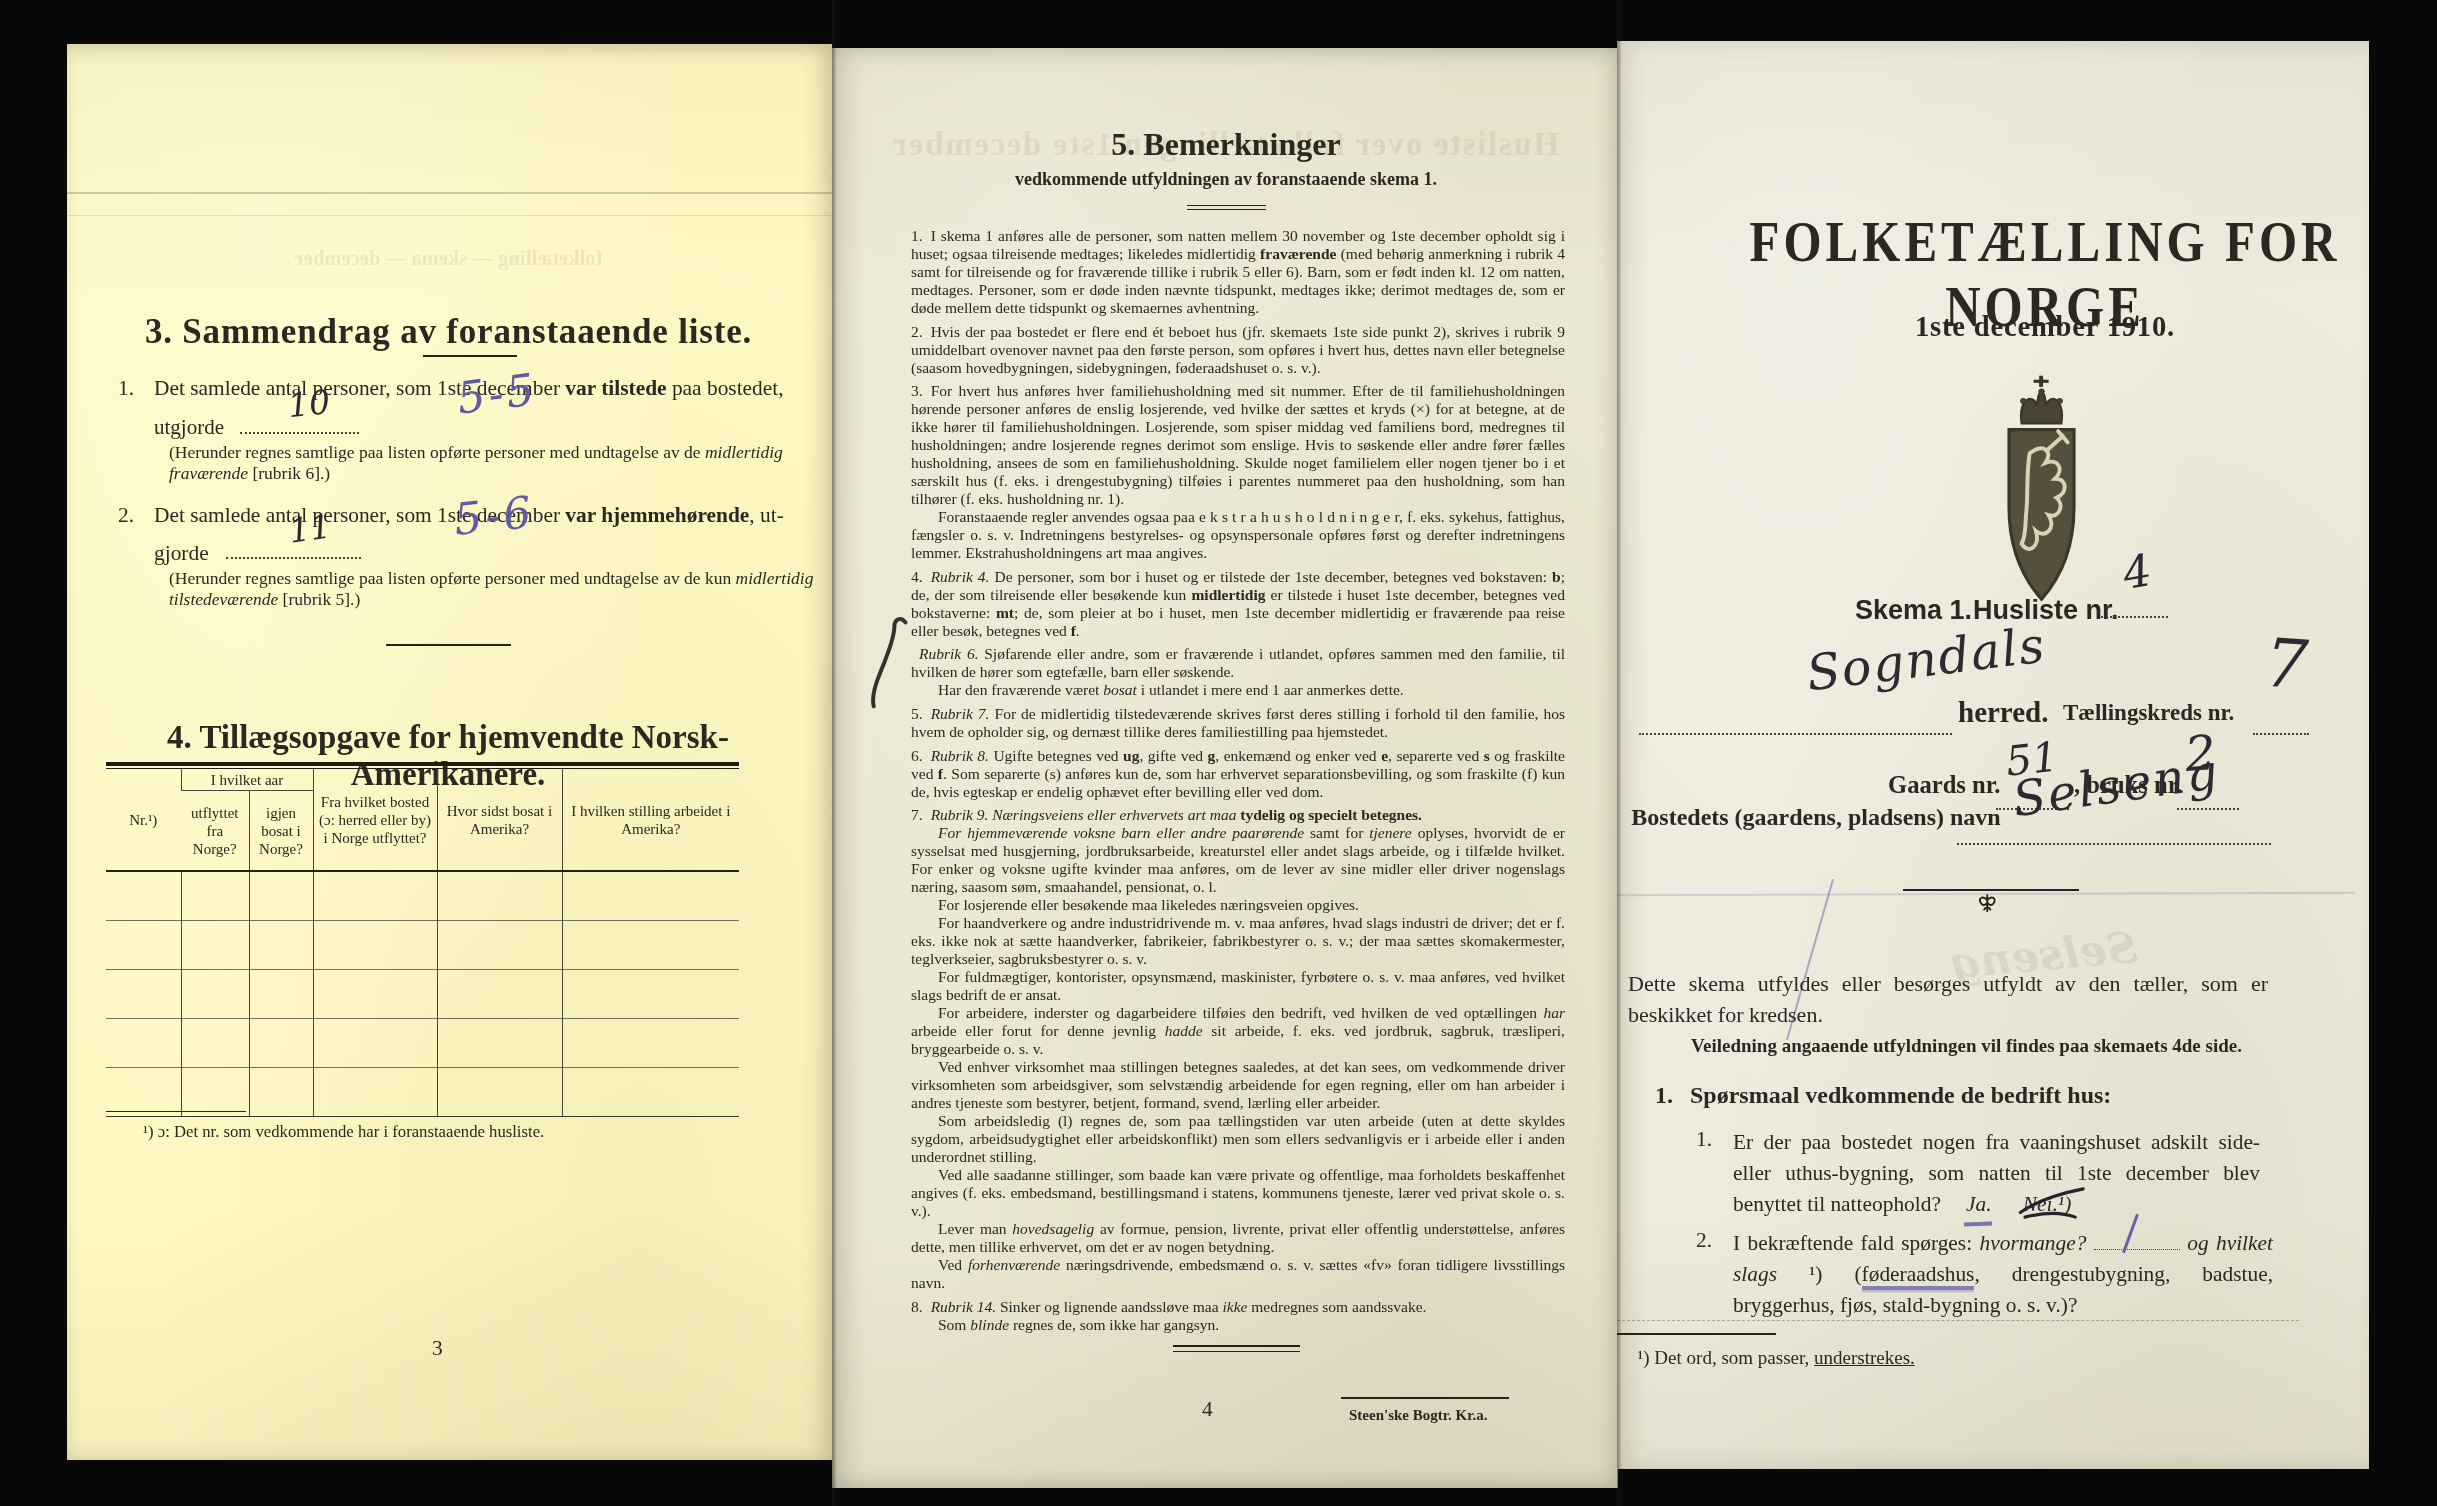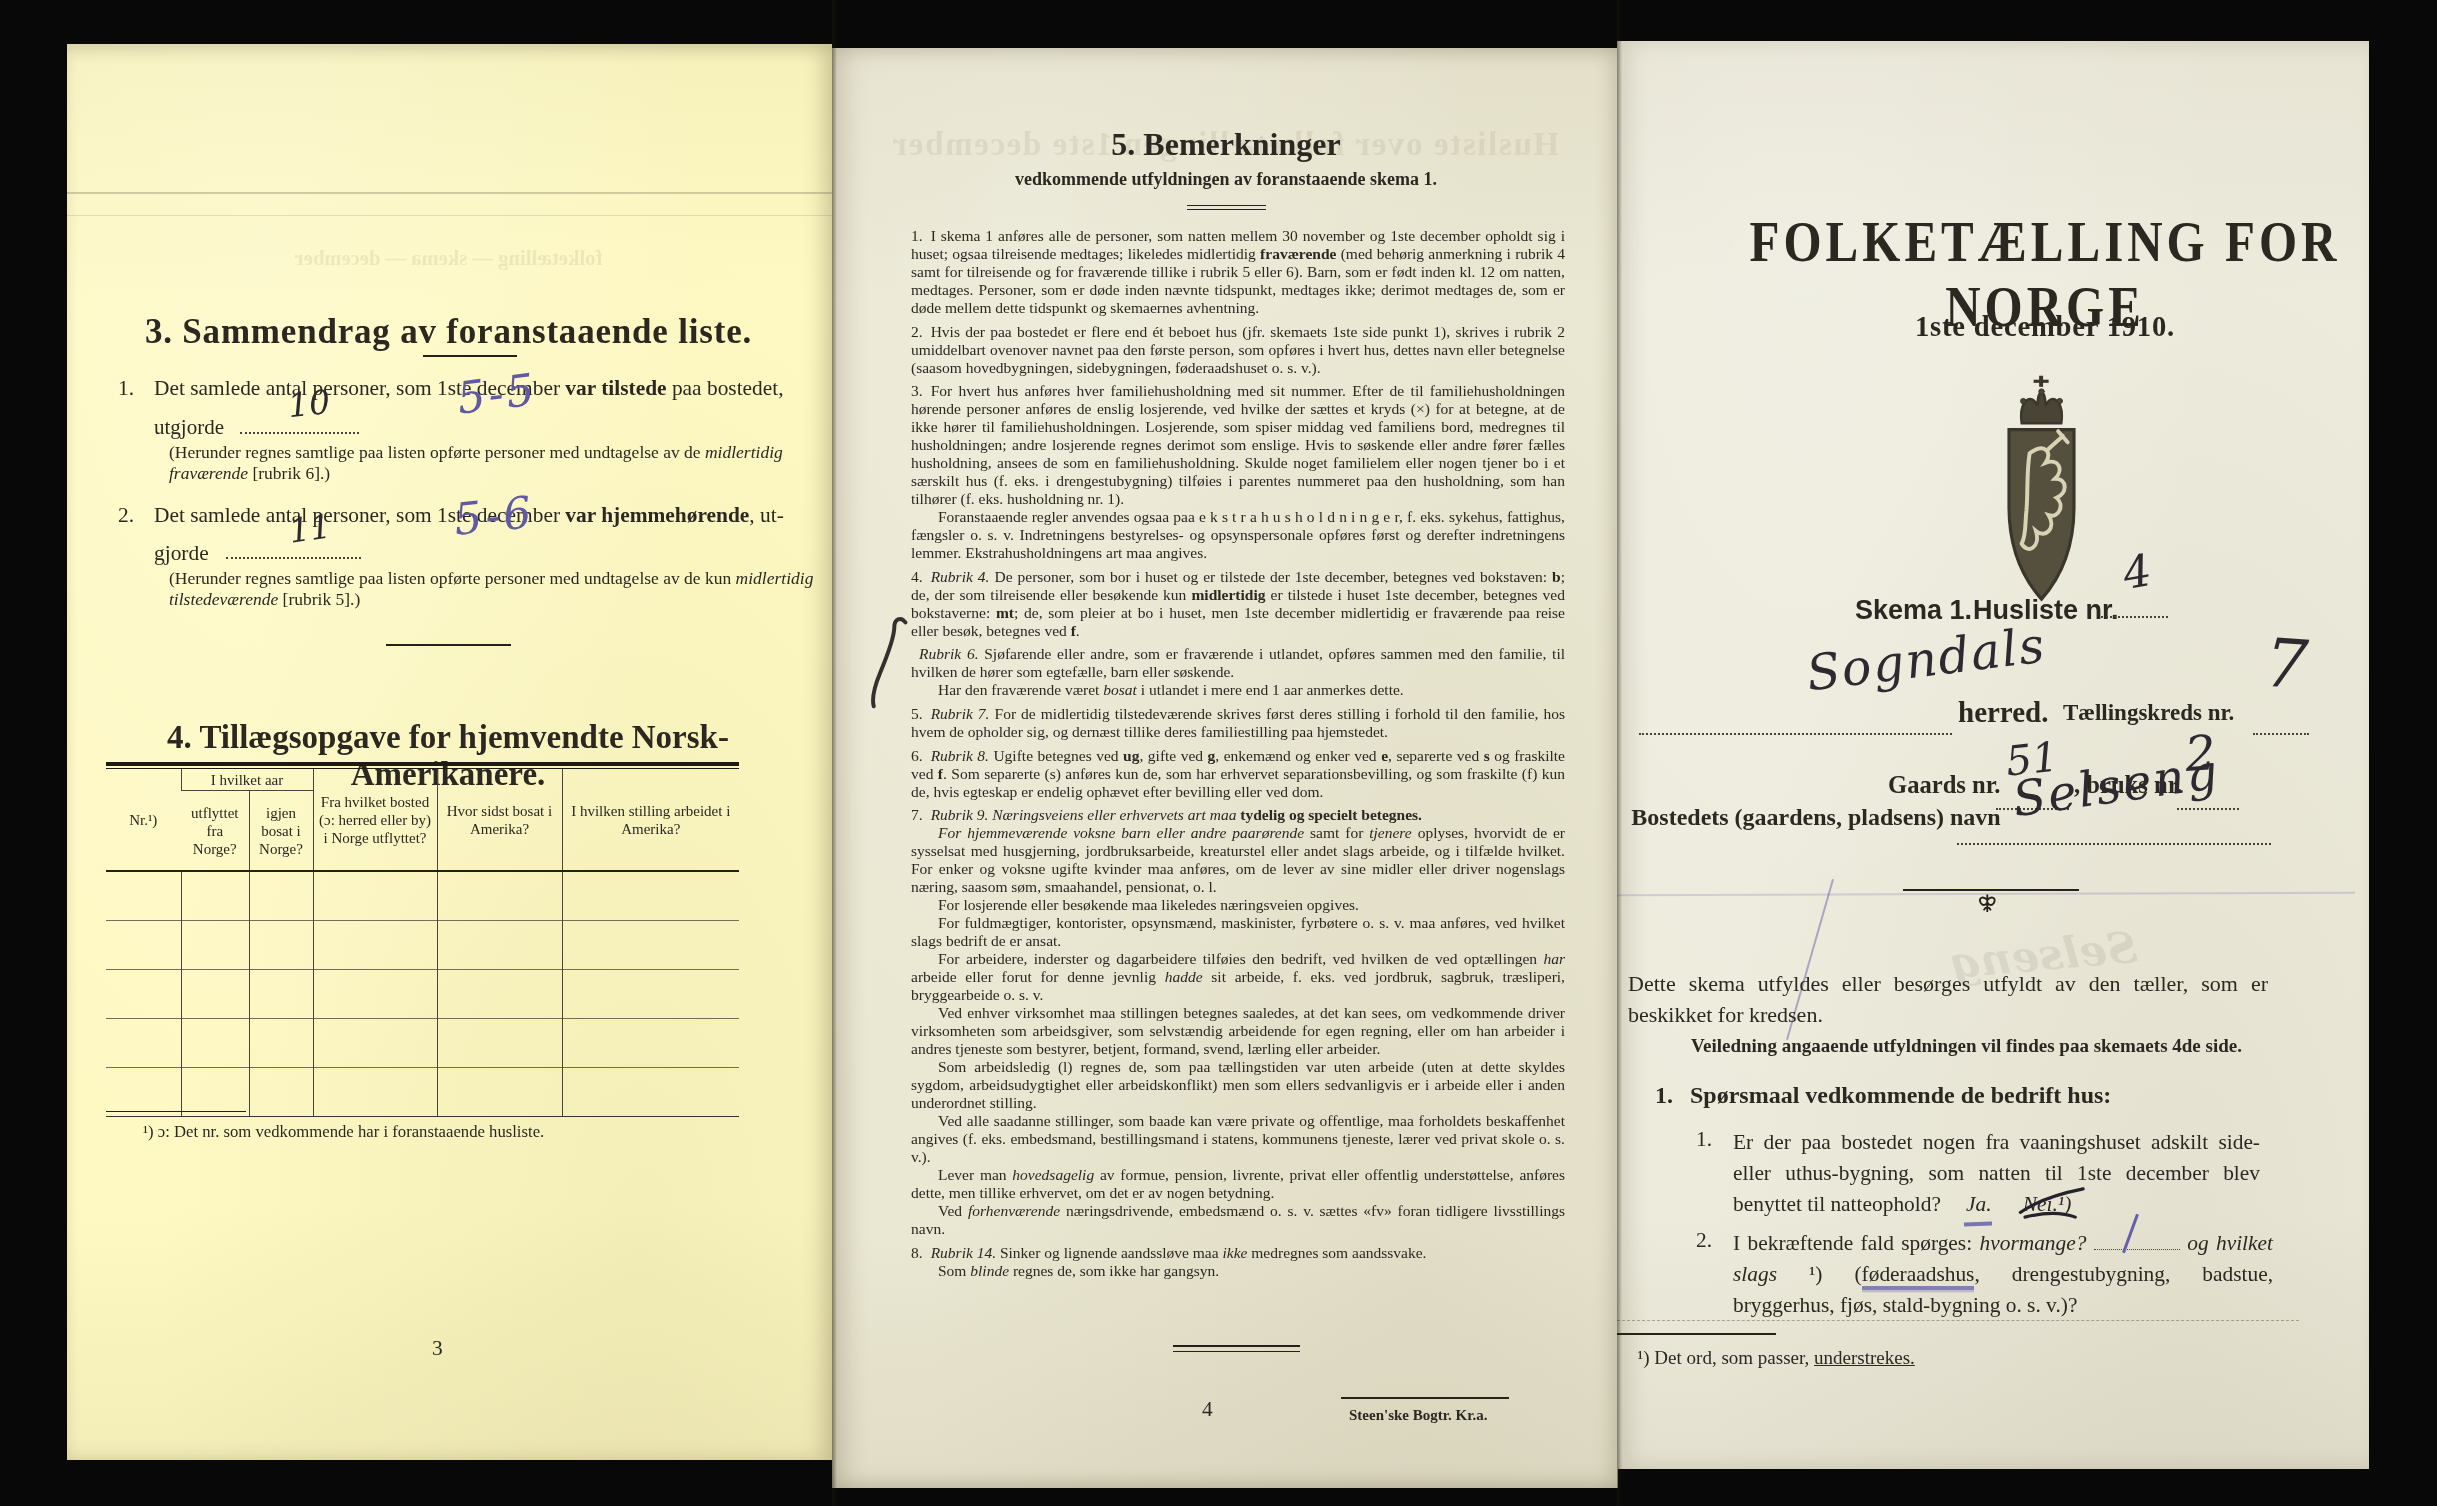--- a/index.html
+++ b/index.html
@@ -168,21 +168,21 @@
 
     <svg class="abs" style="left:32px;top:568px" width="48" height="103" viewBox="0 0 60 130">
       <path d="M52,8 C46,0 38,4 38,14 C38,26 30,48 20,72 C13,89 9,103 12,114" fill="none" stroke="#34312c" stroke-width="5" stroke-linecap="round"></path>
     </svg>
 
     <div class="m-col">
       <div class="m-item">
         <p class="m-p"><span class="m-no">1.</span><span>I skema 1 anføres alle de personer, som natten mellem 30 november og 1ste december opholdt sig i huset; ogsaa tilreisende medtages; likeledes midlertidig <b>fraværende</b> (med behørig anmerkning i rubrik 4 samt for tilreisende og for fraværende tillike i rubrik 5 eller 6). Barn, som er født inden kl. 12 om natten, medtages.  Personer, som er døde inden nævnte tidspunkt, medtages ikke; derimot medtages de, som er døde mellem dette tidspunkt og skemaernes avhentning.</span></p>
       </div>
       <div class="m-item">
-        <p class="m-p"><span class="m-no">2.</span><span>Hvis der paa bostedet er flere end ét beboet hus (jfr. skemaets 1ste side punkt 1), skrives i rubrik 2 umiddelbart ovenover navnet paa den første person, som opføres i hvert hus, dettes navn eller betegnelse (saasom hovedbygningen, sidebygningen, føderaadshuset o. s. v.).</span></p>
+        <p class="m-p"><span class="m-no">2.</span><span>Hvis der paa bostedet er flere end ét beboet hus (jfr. skemaets 1ste side punkt 2), skrives i rubrik 9 umiddelbart ovenover navnet paa den første person, som opføres i hvert hus, dettes navn eller betegnelse (saasom hovedbygningen, sidebygningen, føderaadshuset o. s. v.).</span></p>
       </div>
       <div class="m-item">
         <p class="m-p"><span class="m-no">3.</span><span>For hvert hus anføres hver familiehusholdning med sit nummer.  Efter de til familiehusholdningen hørende personer anføres de enslig losjerende, ved hvilke der sættes et kryds (×) for at betegne, at de ikke hører til familiehusholdningen.  Losjerende, som spiser middag ved familiens bord, medregnes til husholdningen; andre losjerende regnes derimot som enslige. Hvis to søskende eller andre fører fælles husholdning, ansees de som en familiehusholdning. Skulde noget familielem eller nogen tjener bo i et særskilt hus (f. eks. i drengestubygning) tilføies i parentes nummeret paa den husholdning, som han tilhører (f. eks. husholdning nr. 1).</span></p>
         <p class="m-p ind">Foranstaaende regler anvendes ogsaa paa e k s t r a h u s h o l d n i n g e r, f. eks. sykehus, fattighus, fængsler o. s. v.  Indretningens bestyrelses- og opsynspersonale opføres først og derefter indretningens lemmer.  Ekstrahusholdningens art maa angives.</p>
       </div>
       <div class="m-item">
         <p class="m-p"><span class="m-no">4.</span><span><i>Rubrik 4.</i>  De personer, som bor i huset og er tilstede der 1ste december, betegnes ved bokstaven: <b>b</b>; de, der som tilreisende eller besøkende kun <b>midlertidig</b> er tilstede i huset 1ste december, betegnes ved bokstaverne: <b>mt</b>; de, som pleier at bo i huset, men 1ste december midlertidig er fraværende paa reise eller besøk, betegnes ved <b>f</b>.</span></p>
       </div>
       <div class="m-item">
         <p class="m-p"><span class="m-no"></span><span><i>Rubrik 6.</i>  Sjøfarende eller andre, som er fraværende i utlandet, opføres sammen med den familie, til hvilken de hører som egtefælle, barn eller søskende.</span></p>
@@ -191,20 +191,21 @@
       <div class="m-item">
         <p class="m-p"><span class="m-no">5.</span><span><i>Rubrik 7.</i>  For de midlertidig tilstedeværende skrives først deres stilling i forhold til den familie, hos hvem de opholder sig, og dernæst tillike deres familiestilling paa hjemstedet.</span></p>
       </div>
       <div class="m-item">
         <p class="m-p"><span class="m-no">6.</span><span><i>Rubrik 8.</i>  Ugifte betegnes ved <b>ug</b>, gifte ved <b>g</b>, enkemænd og enker ved <b>e</b>, separerte ved <b>s</b> og fraskilte ved <b>f</b>.  Som separerte (s) anføres kun de, som har erhvervet separationsbevilling, og som fraskilte (f) kun de, hvis egteskap er endelig ophævet efter bevilling eller ved dom.</span></p>
       </div>
       <div class="m-item">
         <p class="m-p"><span class="m-no">7.</span><span><i>Rubrik 9.  Næringsveiens eller erhvervets art maa</i> <b>tydelig og specielt betegnes.</b></span></p>
         <p class="m-p ind"><i>For hjemmeværende voksne barn eller andre paarørende</i> samt for <i>tjenere</i> oplyses, hvorvidt de er sysselsat med husgjerning, jordbruksarbeide, kreaturstel eller andet slags arbeide, og i tilfælde hvilket.  For enker og voksne ugifte kvinder maa anføres, om de lever av sine midler eller driver nogenslags næring, saasom søm, smaahandel, pensionat, o. l.</p>
         <p class="m-p ind">For losjerende eller besøkende maa likeledes næringsveien opgives.</p>
+        <p class="m-p ind">For haandverkere og andre industridrivende m. v. maa anføres, hvad slags industri de driver; det er f. eks. ikke nok at sætte haandverker, fabrikeier, fabrikbestyrer o. s. v.; der maa sættes skomakermester, teglverkseier, sagbruksbestyrer o. s. v.</p>
         <p class="m-p ind">For fuldmægtiger, kontorister, opsynsmænd, maskinister, fyrbøtere o. s. v. maa anføres, ved hvilket slags bedrift de er ansat.</p>
         <p class="m-p ind">For arbeidere, inderster og dagarbeidere tilføies den bedrift, ved hvilken de ved optællingen <i>har</i> arbeide eller forut for denne jevnlig <i>hadde</i> sit arbeide, f. eks. ved jordbruk, sagbruk, træsliperi, bryggearbeide o. s. v.</p>
         <p class="m-p ind">Ved enhver virksomhet maa stillingen betegnes saaledes, at det kan sees, om vedkommende driver virksomheten som arbeidsgiver, som selvstændig arbeidende for egen regning, eller om han arbeider i andres tjeneste som bestyrer, betjent, formand, svend, lærling eller arbeider.</p>
         <p class="m-p ind">Som arbeidsledig (l) regnes de, som paa tællingstiden var uten arbeide (uten at dette skyldes sygdom, arbeidsudygtighet eller arbeidskonflikt) men som ellers sedvanligvis er i arbeide eller i anden underordnet stilling.</p>
         <p class="m-p ind">Ved alle saadanne stillinger, som baade kan være private og offentlige, maa forholdets beskaffenhet angives (f. eks. embedsmand, bestillingsmand i statens, kommunens tjeneste, lærer ved privat skole o. s. v.).</p>
         <p class="m-p ind">Lever man <i>hovedsagelig</i> av formue, pension, livrente, privat eller offentlig understøttelse, anføres dette, men tillike erhvervet, om det er av nogen betydning.</p>
         <p class="m-p ind">Ved <i>forhenværende</i> næringsdrivende, embedsmænd o. s. v. sættes «fv» foran tidligere livsstillings navn.</p>
       </div>
       <div class="m-item">
         <p class="m-p"><span class="m-no">8.</span><span><i>Rubrik 14.</i>  Sinker og lignende aandssløve maa <i>ikke</i> medregnes som aandssvake.</span></p>

